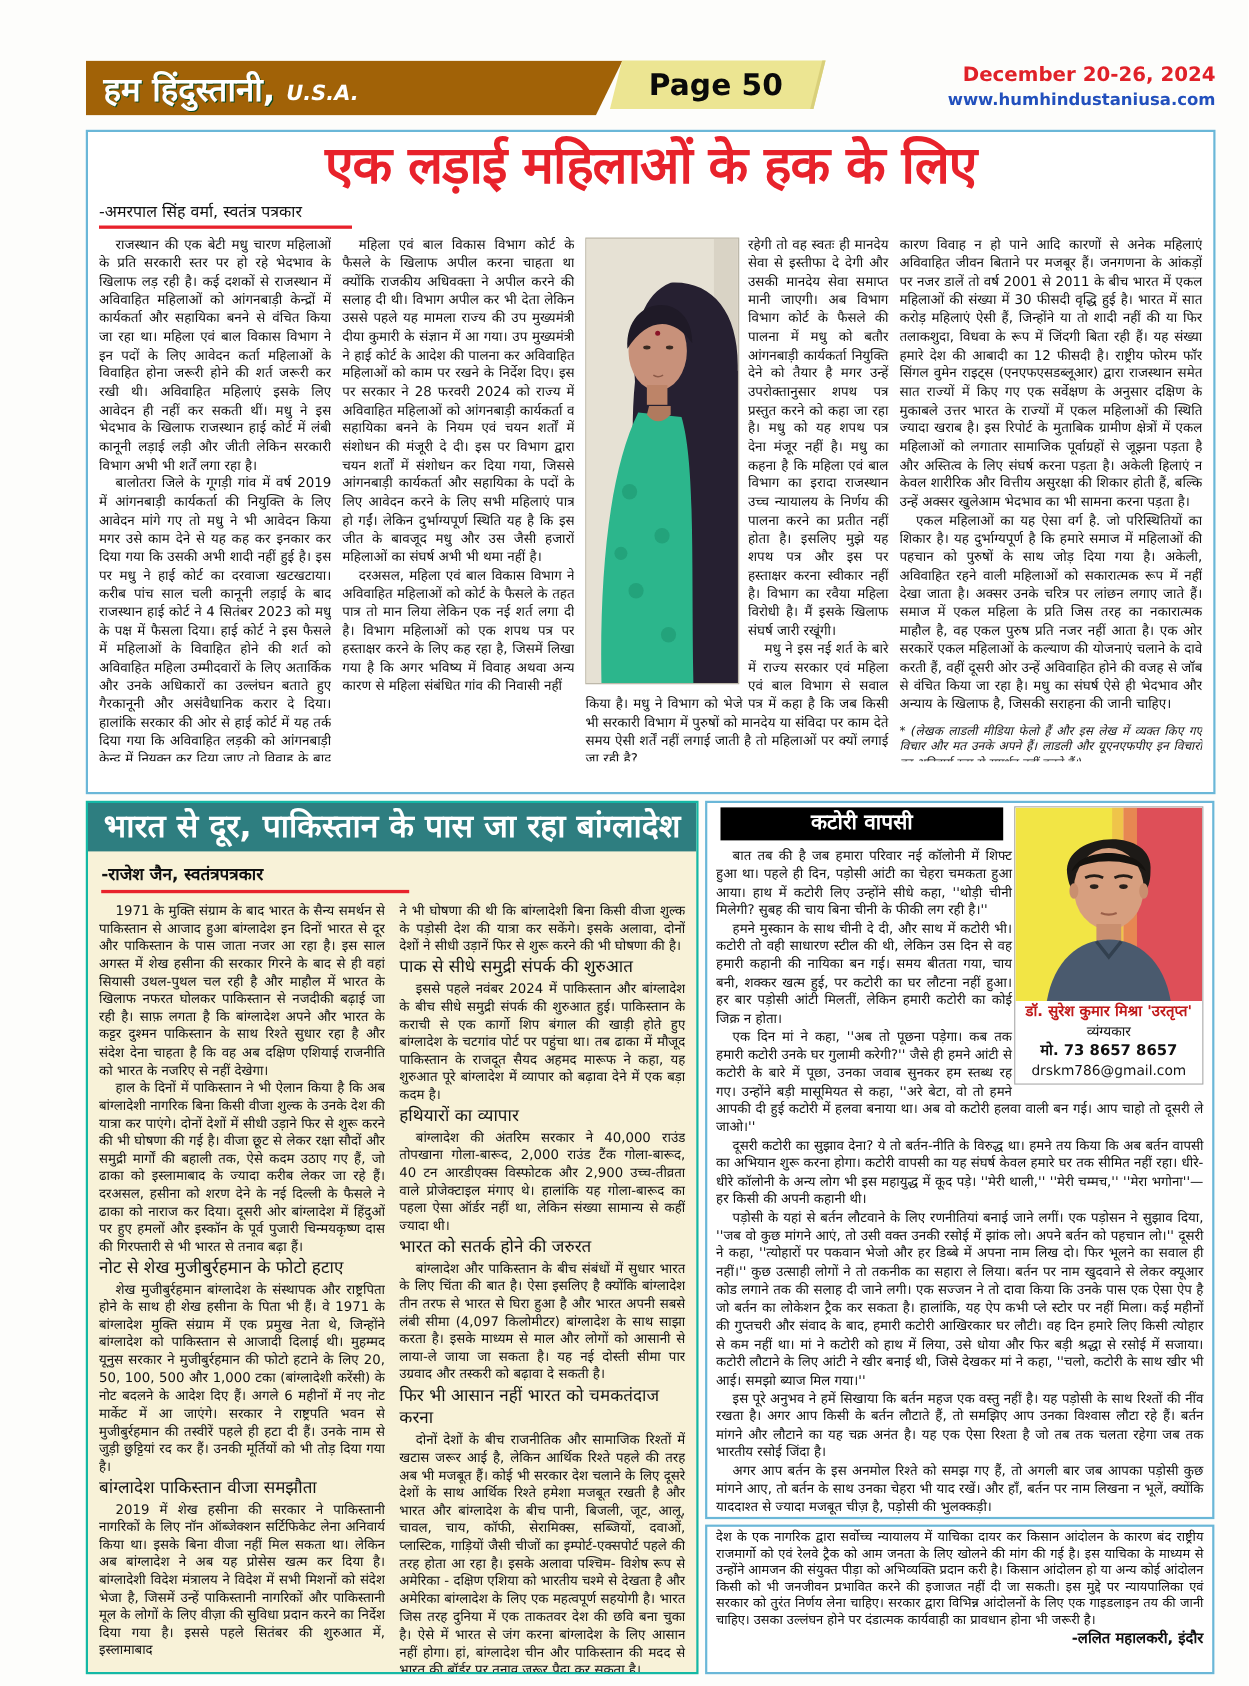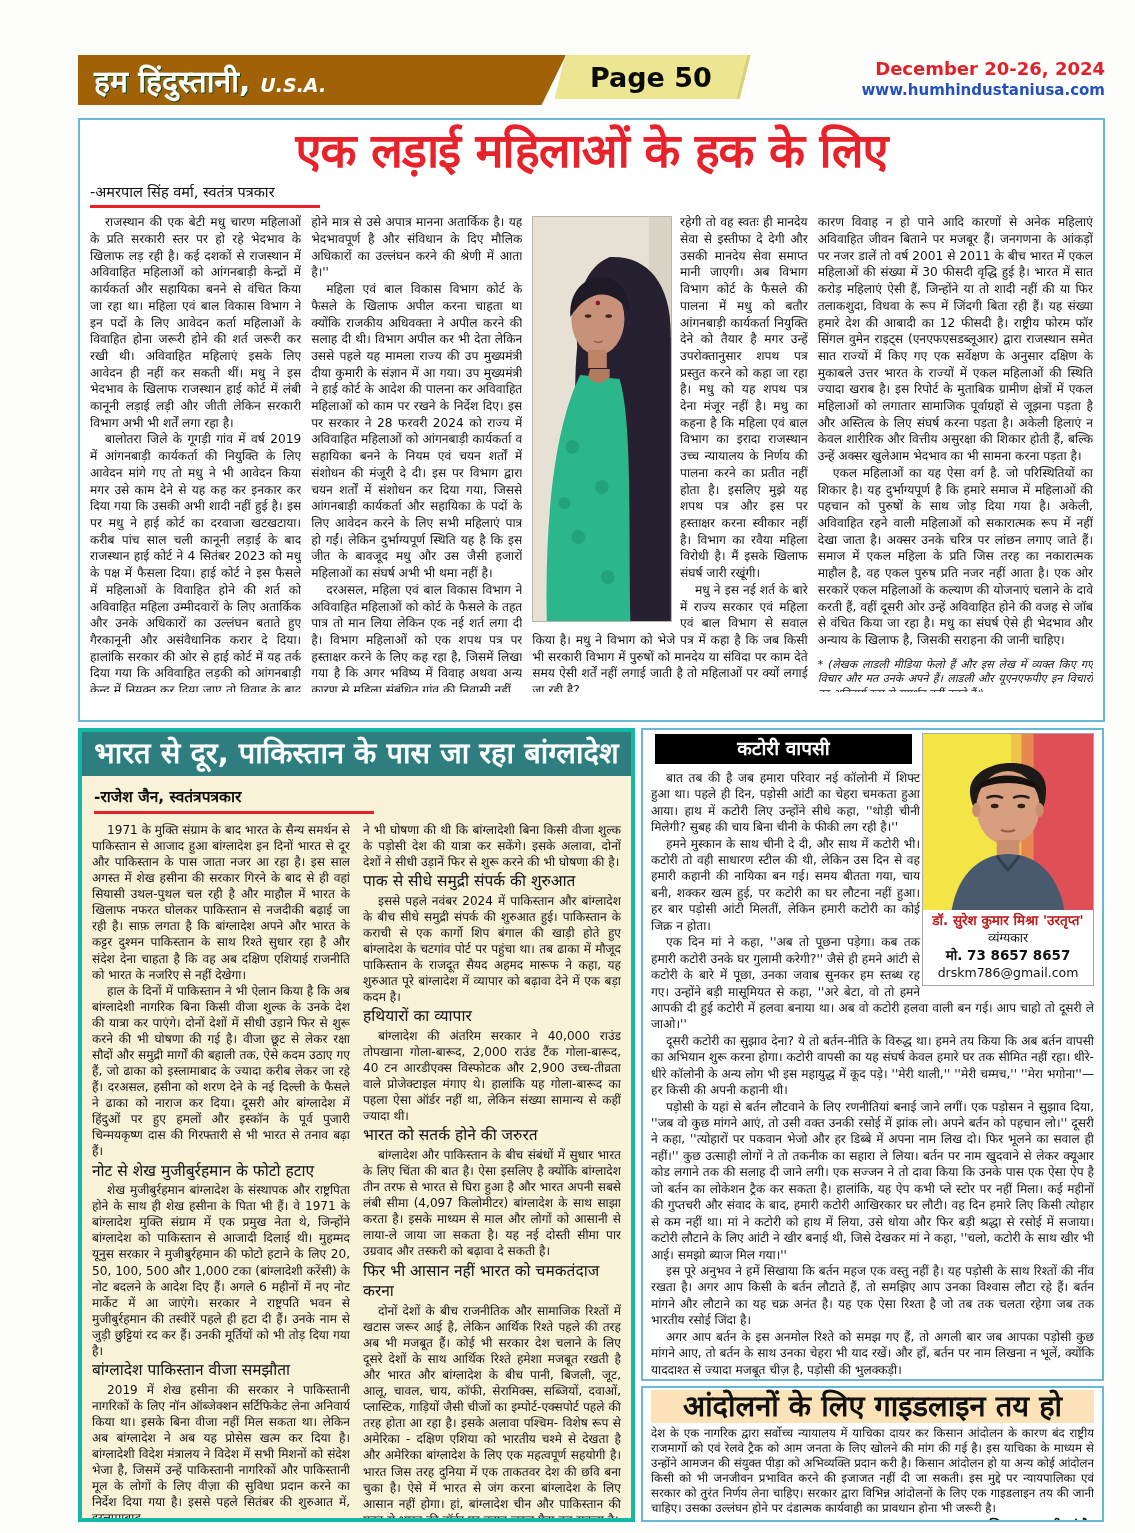--- a/index.html
+++ b/index.html
@@ -45,21 +45,21 @@
              font-size:12.2px; line-height:1.37; text-align:justify; }
   .a1-cols .col { flex:1.02; overflow:hidden; }
   .a1-cols .col.wide { flex:1.33; }
   .photo-madhu { float:left; width:50%; height:404px; margin:2px 8px 4px 0;
                  border:1px solid #b9b4a6; background:#e6e1d4; }
   .photo-madhu svg { width:100%; height:100%; display:block; }
   .footnote { font-size:11px; font-style:italic; line-height:1.32; margin-top:9px; }
 
   
   .a2 { position:absolute; top:728px; left:78px; width:557px; height:794px;
-        border:4px solid #14b8a6; box-sizing:border-box; background:#f8f2d8; overflow:hidden; }
+        border:2px solid #14b8a6; box-sizing:border-box; background:#f8f2d8; overflow:hidden; }
   .a2-head { background:#2e7e80; color:#fff; font-size:29px; font-weight:800;
              text-align:center; padding:6px 2px; line-height:1.1; }
   .a2-byline { font-weight:bold; font-size:15.5px; padding:9px 12px 0; }
   .a2 .redline { width:280px; margin-left:12px; }
   .a2-cols { display:flex; gap:13px; padding:2px 10px 0; font-size:12.1px;
              line-height:1.33; text-align:justify; }
   .a2-cols .acol { flex:1; height:700px; overflow:hidden; }
 
   
   .a3 { position:absolute; top:728px; left:641px; width:463px; height:653px;
@@ -109,21 +109,20 @@
     <div class="a1-byline-wrap">
       <div class="a1-byline">-अमरपाल सिंह वर्मा, स्वतंत्र पत्रकार</div>
       <div class="redline"></div>
     </div>
     <div class="a1-cols">
       <div class="col">
           <p class="para">राजस्थान की एक बेटी मधु चारण महिलाओं के प्रति सरकारी स्तर पर हो रहे भेदभाव के खिलाफ लड़ रही है। कई दशकों से राजस्थान में अविवाहित महिलाओं को आंगनबाड़ी केन्द्रों में कार्यकर्ता और सहायिका बनने से वंचित किया जा रहा था। महिला एवं बाल विकास विभाग ने इन पदों के लिए आवेदन कर्ता महिलाओं के विवाहित होना जरूरी होने की शर्त जरूरी कर रखी थी। अविवाहित महिलाएं इसके लिए आवेदन ही नहीं कर सकती थीं। मधु ने इस भेदभाव के खिलाफ राजस्थान हाई कोर्ट में लंबी कानूनी लड़ाई लड़ी और जीती लेकिन सरकारी विभाग अभी भी शर्तें लगा रहा है।</p>
           <p class="para">बालोतरा जिले के गूगड़ी गांव में वर्ष 2019 में आंगनबाड़ी कार्यकर्ता की नियुक्ति के लिए आवेदन मांगे गए तो मधु ने भी आवेदन किया मगर उसे काम देने से यह कह कर इनकार कर दिया गया कि उसकी अभी शादी नहीं हुई है। इस पर मधु ने हाई कोर्ट का दरवाजा खटखटाया। करीब पांच साल चली कानूनी लड़ाई के बाद राजस्थान हाई कोर्ट ने 4 सितंबर 2023 को मधु के पक्ष में फैसला दिया। हाई कोर्ट ने इस फैसले में महिलाओं के विवाहित होने की शर्त को अविवाहित महिला उम्मीदवारों के लिए अतार्किक और उनके अधिकारों का उल्लंघन बताते हुए गैरकानूनी और असंवैधानिक करार दे दिया। हालांकि सरकार की ओर से हाई कोर्ट में यह तर्क दिया गया कि अविवाहित लड़की को आंगनबाड़ी केन्द्र में नियुक्त कर दिया जाए तो विवाह के बाद वह कहीं और चली जाएगी जिससे आंगनबाड़ी केंद्र का काम बाधित हो जाएगा लेकिन कोर्ट ने इस तर्क को नहीं माना। हाई कोर्ट ने फैसले में कड़ी टिप्पणी करते हुए कहा कि ''राजस्थान सरकार ने अविवाहित महिला और विवाहित महिला के बीच भेदभाव का नया अध्याय शुरू किया है. जो अवैध और मनमाना है। सार्वजनिक रोजगार के लिए अविवाहित उम्मीदवार</p>
         </div>
       <div class="col">
-          <p class="cont">होने मात्र से उसे अपात्र मानना अतार्किक है। यह भेदभावपूर्ण है और संविधान के दिए मौलिक अधिकारों का उल्लंघन करने की श्रेणी में आता है।''</p>
           <p class="para">महिला एवं बाल विकास विभाग कोर्ट के फैसले के खिलाफ अपील करना चाहता था क्योंकि राजकीय अधिवक्ता ने अपील करने की सलाह दी थी। विभाग अपील कर भी देता लेकिन उससे पहले यह मामला राज्य की उप मुख्यमंत्री दीया कुमारी के संज्ञान में आ गया। उप मुख्यमंत्री ने हाई कोर्ट के आदेश की पालना कर अविवाहित महिलाओं को काम पर रखने के निर्देश दिए। इस पर सरकार ने 28 फरवरी 2024 को राज्य में अविवाहित महिलाओं को आंगनबाड़ी कार्यकर्ता व सहायिका बनने के नियम एवं चयन शर्तों में संशोधन की मंजूरी दे दी। इस पर विभाग द्वारा चयन शर्तों में संशोधन कर दिया गया, जिससे आंगनबाड़ी कार्यकर्ता और सहायिका के पदों के लिए आवेदन करने के लिए सभी महिलाएं पात्र हो गईं। लेकिन दुर्भाग्यपूर्ण स्थिति यह है कि इस जीत के बावजूद मधु और उस जैसी हजारों महिलाओं का संघर्ष अभी भी थमा नहीं है।</p>
           <p class="para">दरअसल, महिला एवं बाल विकास विभाग ने अविवाहित महिलाओं को कोर्ट के फैसले के तहत पात्र तो मान लिया लेकिन एक नई शर्त लगा दी है। विभाग महिलाओं को एक शपथ पत्र पर हस्ताक्षर करने के लिए कह रहा है, जिसमें लिखा गया है कि अगर भविष्य में विवाह अथवा अन्य कारण से महिला संबंधित गांव की निवासी नहीं</p>
         </div>
       <div class="col wide">
         <div class="photo-madhu">
           <svg viewBox="0 0 140 404" preserveAspectRatio="none" aria-hidden="true">
             <rect width="140" height="404" fill="#e6e1d4"></rect>
             <rect x="118" width="22" height="404" fill="#d9d3c5"></rect>
             <path d="M95,135 C112,210 110,310 104,404 L140,404 L140,120 Z" fill="#2a2433"></path>
             <path d="M78,40 C48,52 42,92 45,130 C38,195 50,300 57,404 L140,404 L140,115 C140,66 116,38 78,40 Z" fill="#262031"></path>
@@ -219,18 +218,17 @@
         <p class="para">हमने मुस्कान के साथ चीनी दे दी, और साथ में कटोरी भी। कटोरी तो वही साधारण स्टील की थी, लेकिन उस दिन से वह हमारी कहानी की नायिका बन गई। समय बीतता गया, चाय बनी, शक्कर खत्म हुई, पर कटोरी का घर लौटना नहीं हुआ। हर बार पड़ोसी आंटी मिलतीं, लेकिन हमारी कटोरी का कोई जिक्र न होता।</p>
         <p class="para">एक दिन मां ने कहा, ''अब तो पूछना पड़ेगा। कब तक हमारी कटोरी उनके घर गुलामी करेगी?'' जैसे ही हमने आंटी से कटोरी के बारे में पूछा, उनका जवाब सुनकर हम स्तब्ध रह गए। उन्होंने बड़ी मासूमियत से कहा, ''अरे बेटा, वो तो हमने आपकी दी हुई कटोरी में हलवा बनाया था। अब वो कटोरी हलवा वाली बन गई। आप चाहो तो दूसरी ले जाओ।''</p>
         <p class="para">दूसरी कटोरी का सुझाव देना? ये तो बर्तन-नीति के विरुद्ध था। हमने तय किया कि अब बर्तन वापसी का अभियान शुरू करना होगा। कटोरी वापसी का यह संघर्ष केवल हमारे घर तक सीमित नहीं रहा। धीरे-धीरे कॉलोनी के अन्य लोग भी इस महायुद्ध में कूद पड़े। ''मेरी थाली,'' ''मेरी चम्मच,'' ''मेरा भगोना''—हर किसी की अपनी कहानी थी।</p>
         <p class="para">पड़ोसी के यहां से बर्तन लौटवाने के लिए रणनीतियां बनाई जाने लगीं। एक पड़ोसन ने सुझाव दिया, ''जब वो कुछ मांगने आएं, तो उसी वक्त उनकी रसोई में झांक लो। अपने बर्तन को पहचान लो।'' दूसरी ने कहा, ''त्योहारों पर पकवान भेजो और हर डिब्बे में अपना नाम लिख दो। फिर भूलने का सवाल ही नहीं।'' कुछ उत्साही लोगों ने तो तकनीक का सहारा ले लिया। बर्तन पर नाम खुदवाने से लेकर क्यूआर कोड लगाने तक की सलाह दी जाने लगी। एक सज्जन ने तो दावा किया कि उनके पास एक ऐसा ऐप है जो बर्तन का लोकेशन ट्रैक कर सकता है। हालांकि, यह ऐप कभी प्ले स्टोर पर नहीं मिला। कई महीनों की गुप्तचरी और संवाद के बाद, हमारी कटोरी आखिरकार घर लौटी। वह दिन हमारे लिए किसी त्योहार से कम नहीं था। मां ने कटोरी को हाथ में लिया, उसे धोया और फिर बड़ी श्रद्धा से रसोई में सजाया। कटोरी लौटाने के लिए आंटी ने खीर बनाई थी, जिसे देखकर मां ने कहा, ''चलो, कटोरी के साथ खीर भी आई। समझो ब्याज मिल गया।''</p>
         <p class="para">इस पूरे अनुभव ने हमें सिखाया कि बर्तन महज एक वस्तु नहीं है। यह पड़ोसी के साथ रिश्तों की नींव रखता है। अगर आप किसी के बर्तन लौटाते हैं, तो समझिए आप उनका विश्वास लौटा रहे हैं। बर्तन मांगने और लौटाने का यह चक्र अनंत है। यह एक ऐसा रिश्ता है जो तब तक चलता रहेगा जब तक भारतीय रसोई जिंदा है।</p>
         <p class="para">अगर आप बर्तन के इस अनमोल रिश्ते को समझ गए हैं, तो अगली बार जब आपका पड़ोसी कुछ मांगने आए, तो बर्तन के साथ उनका चेहरा भी याद रखें। और हाँ, बर्तन पर नाम लिखना न भूलें, क्योंकि याददाश्त से ज्यादा मजबूत चीज़ है, पड़ोसी की भुलक्कड़ी।</p>
       </div>
   </section>
 
   <section class="a4">
-    <h2 class="a4-head">आंदोलनों के लिए गाइडलाइन तय हो</h2>
     <p class="a4-body">देश के एक नागरिक द्वारा सर्वोच्च न्यायालय में याचिका दायर कर किसान आंदोलन के कारण बंद राष्ट्रीय राजमार्गो को एवं रेलवे ट्रैक को आम जनता के लिए खोलने की मांग की गई है। इस याचिका के माध्यम से उन्होंने आमजन की संयुक्त पीड़ा को अभिव्यक्ति प्रदान करी है। किसान आंदोलन हो या अन्य कोई आंदोलन किसी को भी जनजीवन प्रभावित करने की इजाजत नहीं दी जा सकती। इस मुद्दे पर न्यायपालिका एवं सरकार को तुरंत निर्णय लेना चाहिए। सरकार द्वारा विभिन्न आंदोलनों के लिए एक गाइडलाइन तय की जानी चाहिए। उसका उल्लंघन होने पर दंडात्मक कार्यवाही का प्रावधान होना भी जरूरी है।</p>
     <p class="a4-sig">-ललित महालकरी, इंदौर</p>
   </section>
 
 </div>
 
 </body></html>

